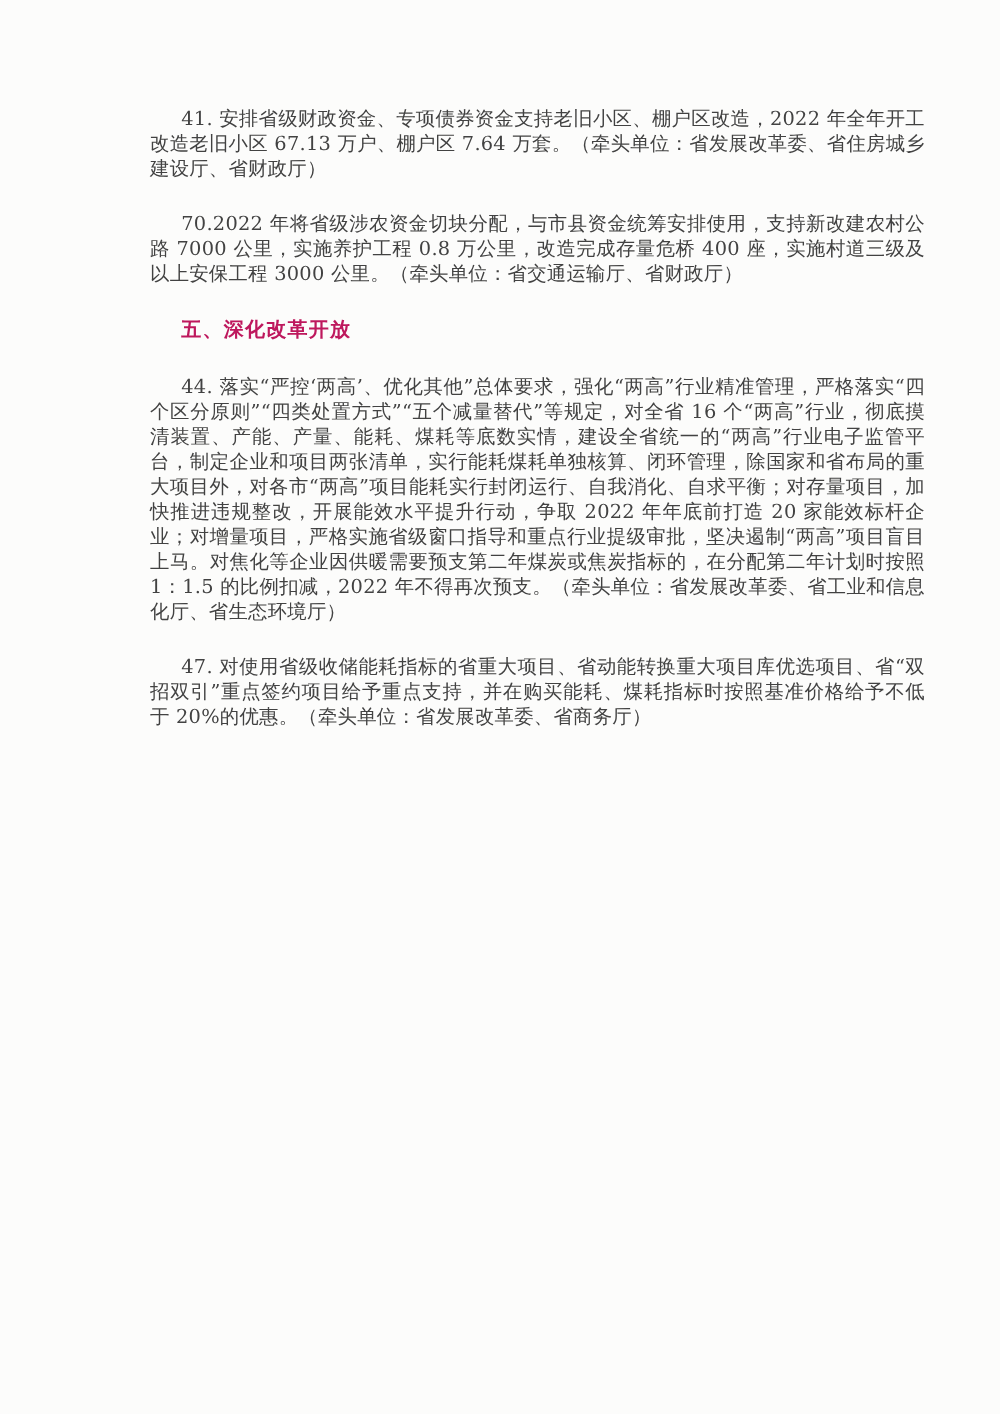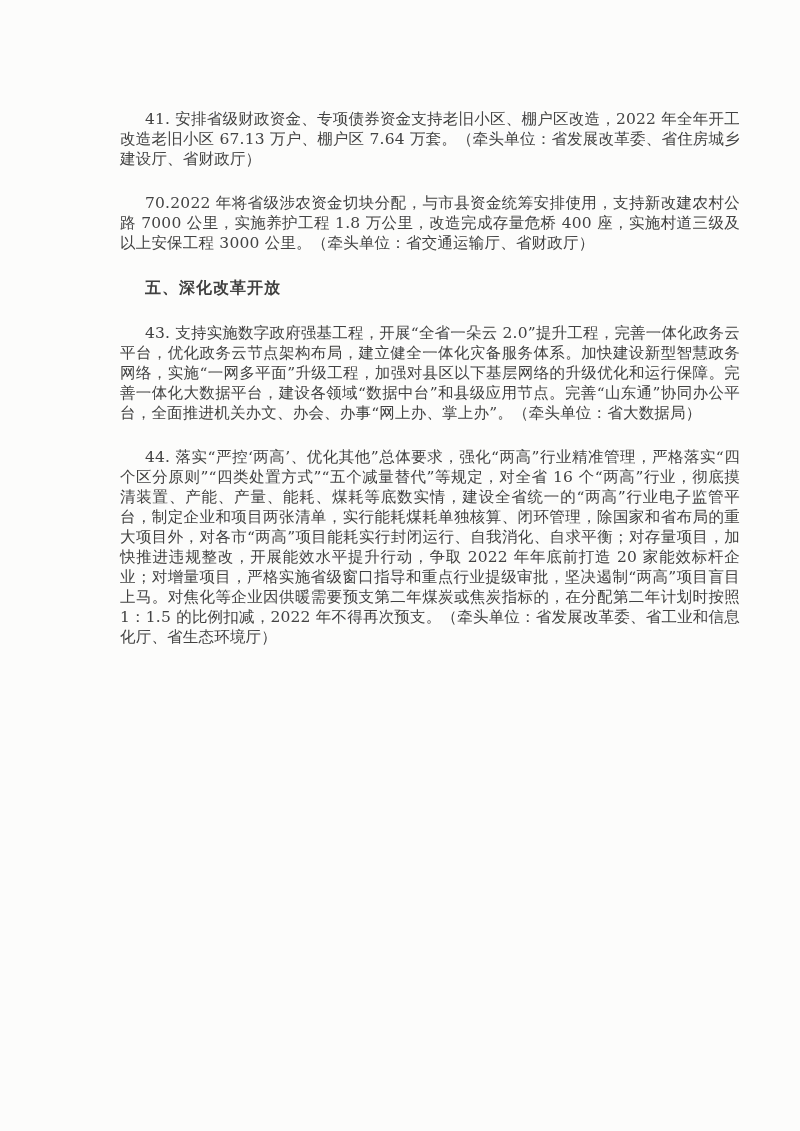--- a/index.html
+++ b/index.html
@@ -10,21 +10,21 @@
     width: 800px;
     height: 1131px;
     background: #fcfcfb;
     overflow: hidden;
   }
   .page {
     box-sizing: border-box;
     width: 800px;
     height: 1003px;
     background: #fcfcfb;
-    padding: 109px 60px 40px 120px;
+    padding: 85px 60px 40px 120px;
     font-family: "DejaVu Serif", "Liberation Serif", serif;
     color: #424242;
   }
   .para {
     margin: 0 0 24px 0;
     font-size: 15.5px;
     line-height: 20px;
     text-align: justify;
     text-justify: inter-ideograph;
     text-indent: 25px;
@@ -35,36 +35,36 @@
     padding-right: 5px;
   }
   .para-num.no-gap {
     padding-right: 0;
   }
   .section-heading {
     margin: 0 0 24px 0;
     font-size: 16px;
     line-height: 22px;
     font-weight: bold;
-    color: #404040;
+    color: #be185d;
     text-indent: 25px;
     letter-spacing: 1px;
   }
 </style>
 </head>
 <body>
 
 <div class="page">
 
   <p class="para"><span class="para-num">41.</span><span>安排省级财政资金、专项债券资金支持老旧小区、棚户区改造，2022 年全年开工改造老旧小区 67.13 万户、棚户区 7.64 万套。（牵头单位：省发展改革委、省住房城乡建设厅、省财政厅）</span></p>
 
-  <p class="para"><span class="para-num no-gap">70.</span><span>2022 年将省级涉农资金切块分配，与市县资金统筹安排使用，支持新改建农村公路 7000 公里，实施养护工程 1.8 万公里，改造完成存量危桥 400 座，实施村道三级及以上安保工程 3000 公里。（牵头单位：省交通运输厅、省财政厅）</span></p>
+  <p class="para"><span class="para-num no-gap">70.</span><span>2022 年将省级涉农资金切块分配，与市县资金统筹安排使用，支持新改建农村公路 7000 公里，实施养护工程 0.8 万公里，改造完成存量危桥 400 座，实施村道三级及以上安保工程 3000 公里。（牵头单位：省交通运输厅、省财政厅）</span></p>
 
   <h2 class="section-heading">五、深化改革开放</h2>
 
-  <p class="para"><span class="para-num">43.</span><span>支持实施数字政府强基工程，开展“全省一朵云 2.0”提升工程，完善一体化政务云平台，优化政务云节点架构布局，建立健全一体化灾备服务体系。加快建设新型智慧政务网络，实施“一网多平面”升级工程，加强对县区以下基层网络的升级优化和运行保障。完善一体化大数据平台，建设各领域“数据中台”和县级应用节点。完善“山东通”协同办公平台，全面推进机关办文、办会、办事“网上办、掌上办”。（牵头单位：省大数据局）</span></p>
 
   <p class="para"><span class="para-num">44.</span><span>落实“严控‘两高’、优化其他”总体要求，强化“两高”行业精准管理，严格落实“四个区分原则”“四类处置方式”“五个减量替代”等规定，对全省 16 个“两高”行业，彻底摸清装置、产能、产量、能耗、煤耗等底数实情，建设全省统一的“两高”行业电子监管平台，制定企业和项目两张清单，实行能耗煤耗单独核算、闭环管理，除国家和省布局的重大项目外，对各市“两高”项目能耗实行封闭运行、自我消化、自求平衡；对存量项目，加快推进违规整改，开展能效水平提升行动，争取 2022 年年底前打造 20 家能效标杆企业；对增量项目，严格实施省级窗口指导和重点行业提级审批，坚决遏制“两高”项目盲目上马。对焦化等企业因供暖需要预支第二年煤炭或焦炭指标的，在分配第二年计划时按照 1：1.5 的比例扣减，2022 年不得再次预支。（牵头单位：省发展改革委、省工业和信息化厅、省生态环境厅）</span></p>
 
 
 
+  <p class="para"><span class="para-num">47.</span><span>对使用省级收储能耗指标的省重大项目、省动能转换重大项目库优选项目、省“双招双引”重点签约项目给予重点支持，并在购买能耗、煤耗指标时按照基准价格给予不低于 20%的优惠。（牵头单位：省发展改革委、省商务厅）</span></p>
 
 </div>
 
 </body></html>

